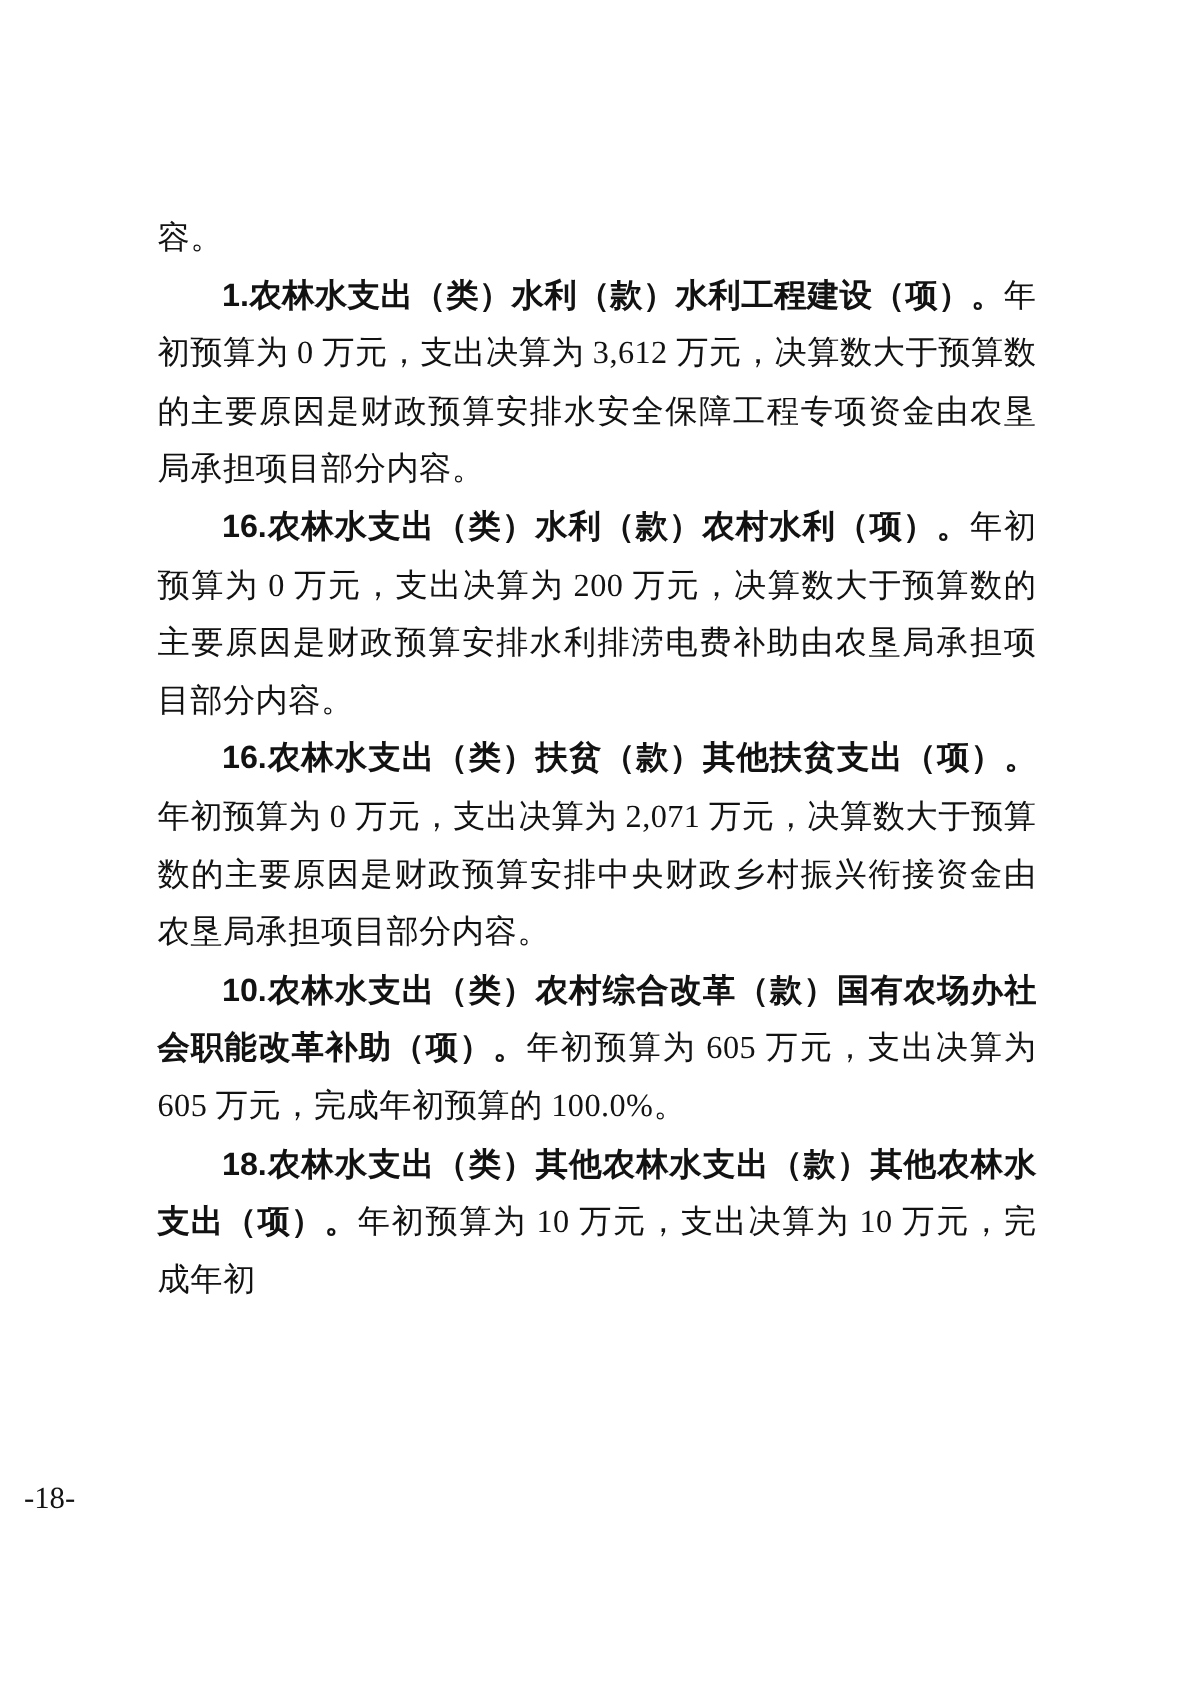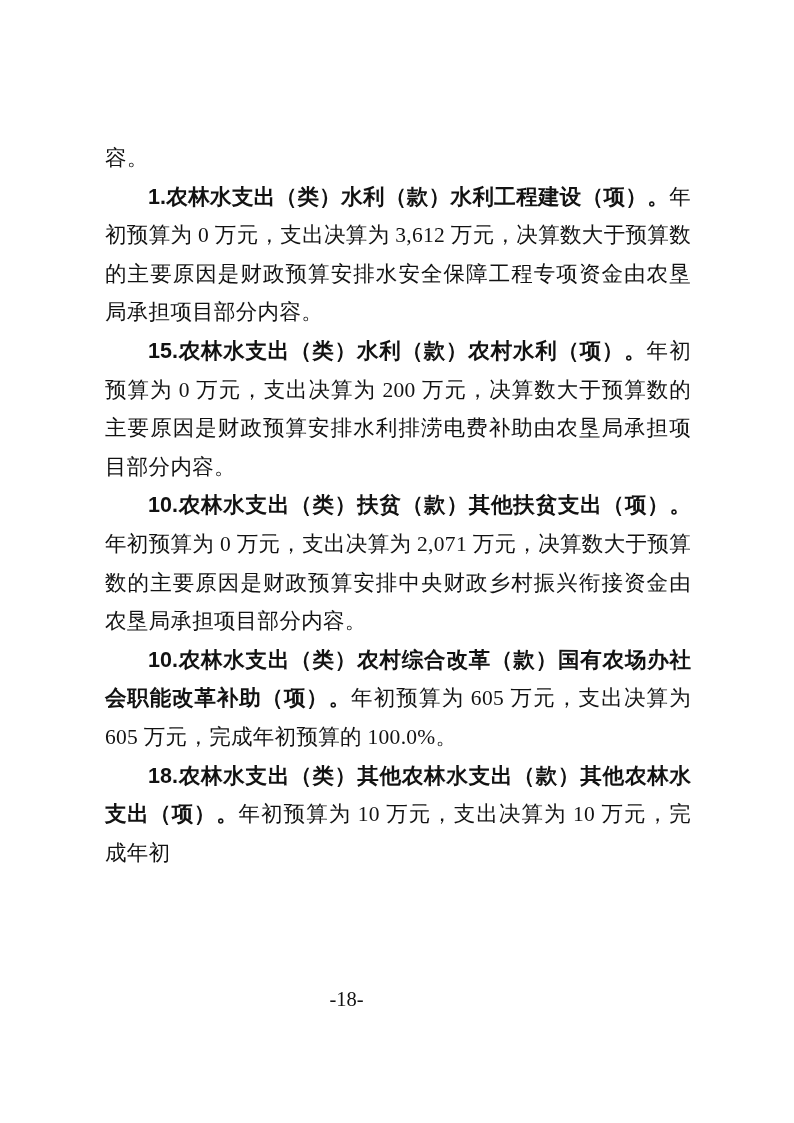--- a/index.html
+++ b/index.html
@@ -34,42 +34,42 @@
   }
   p.para.indent { text-indent: 2em; }
   .head {
     font-family: "Liberation Sans", "DejaVu Sans", sans-serif;
     font-weight: 700;
     letter-spacing: 0;
   }
   .page-number {
     position: absolute;
     top: 988px;
-    left: 0;
+    left: 16px;
     width: 693px;
-    text-align: center;
+    text-align: left;
     font-size: 20.5px;
     font-family: "Liberation Serif", "DejaVu Serif", serif;
     color: #121212;
   }
 </style>
 </head>
 <body>
 
 <div class="page">
   <div class="content">
 
     <p class="para"><span>容。</span></p>
 
 
     <p class="para indent"><span class="head">1.农林水支出（类）水利（款）水利工程建设（项）。</span><span>年初预算为 0 万元，支出决算为 3,612 万元，决算数大于预算数的主要原因是财政预算安排水安全保障工程专项资金由农垦局承担项目部分内容。</span></p>
 
-    <p class="para indent"><span class="head">15.农林水支出（类）水利（款）农村水利（项）。</span><span>年初预算为 0 万元，支出决算为 200 万元，决算数大于预算数的主要原因是财政预算安排水利排涝电费补助由农垦局承担项目部分内容。</span></p>
+    <p class="para indent"><span class="head">16.农林水支出（类）水利（款）农村水利（项）。</span><span>年初预算为 0 万元，支出决算为 200 万元，决算数大于预算数的主要原因是财政预算安排水利排涝电费补助由农垦局承担项目部分内容。</span></p>
 
-    <p class="para indent"><span class="head">10.农林水支出（类）扶贫（款）其他扶贫支出（项）。</span><span>年初预算为 0 万元，支出决算为 2,071 万元，决算数大于预算数的主要原因是财政预算安排中央财政乡村振兴衔接资金由农垦局承担项目部分内容。</span></p>
+    <p class="para indent"><span class="head">16.农林水支出（类）扶贫（款）其他扶贫支出（项）。</span><span>年初预算为 0 万元，支出决算为 2,071 万元，决算数大于预算数的主要原因是财政预算安排中央财政乡村振兴衔接资金由农垦局承担项目部分内容。</span></p>
 
     <p class="para indent"><span class="head">10.农林水支出（类）农村综合改革（款）国有农场办社会职能改革补助（项）。</span><span>年初预算为 605 万元，支出决算为 605 万元，完成年初预算的 100.0%。</span></p>
 
     <p class="para indent"><span class="head">18.农林水支出（类）其他农林水支出（款）其他农林水支出（项）。</span><span>年初预算为 10 万元，支出决算为 10 万元，完成年初</span></p>
 
   </div>
 
   <div class="page-number">-18-</div>
 </div>
 

